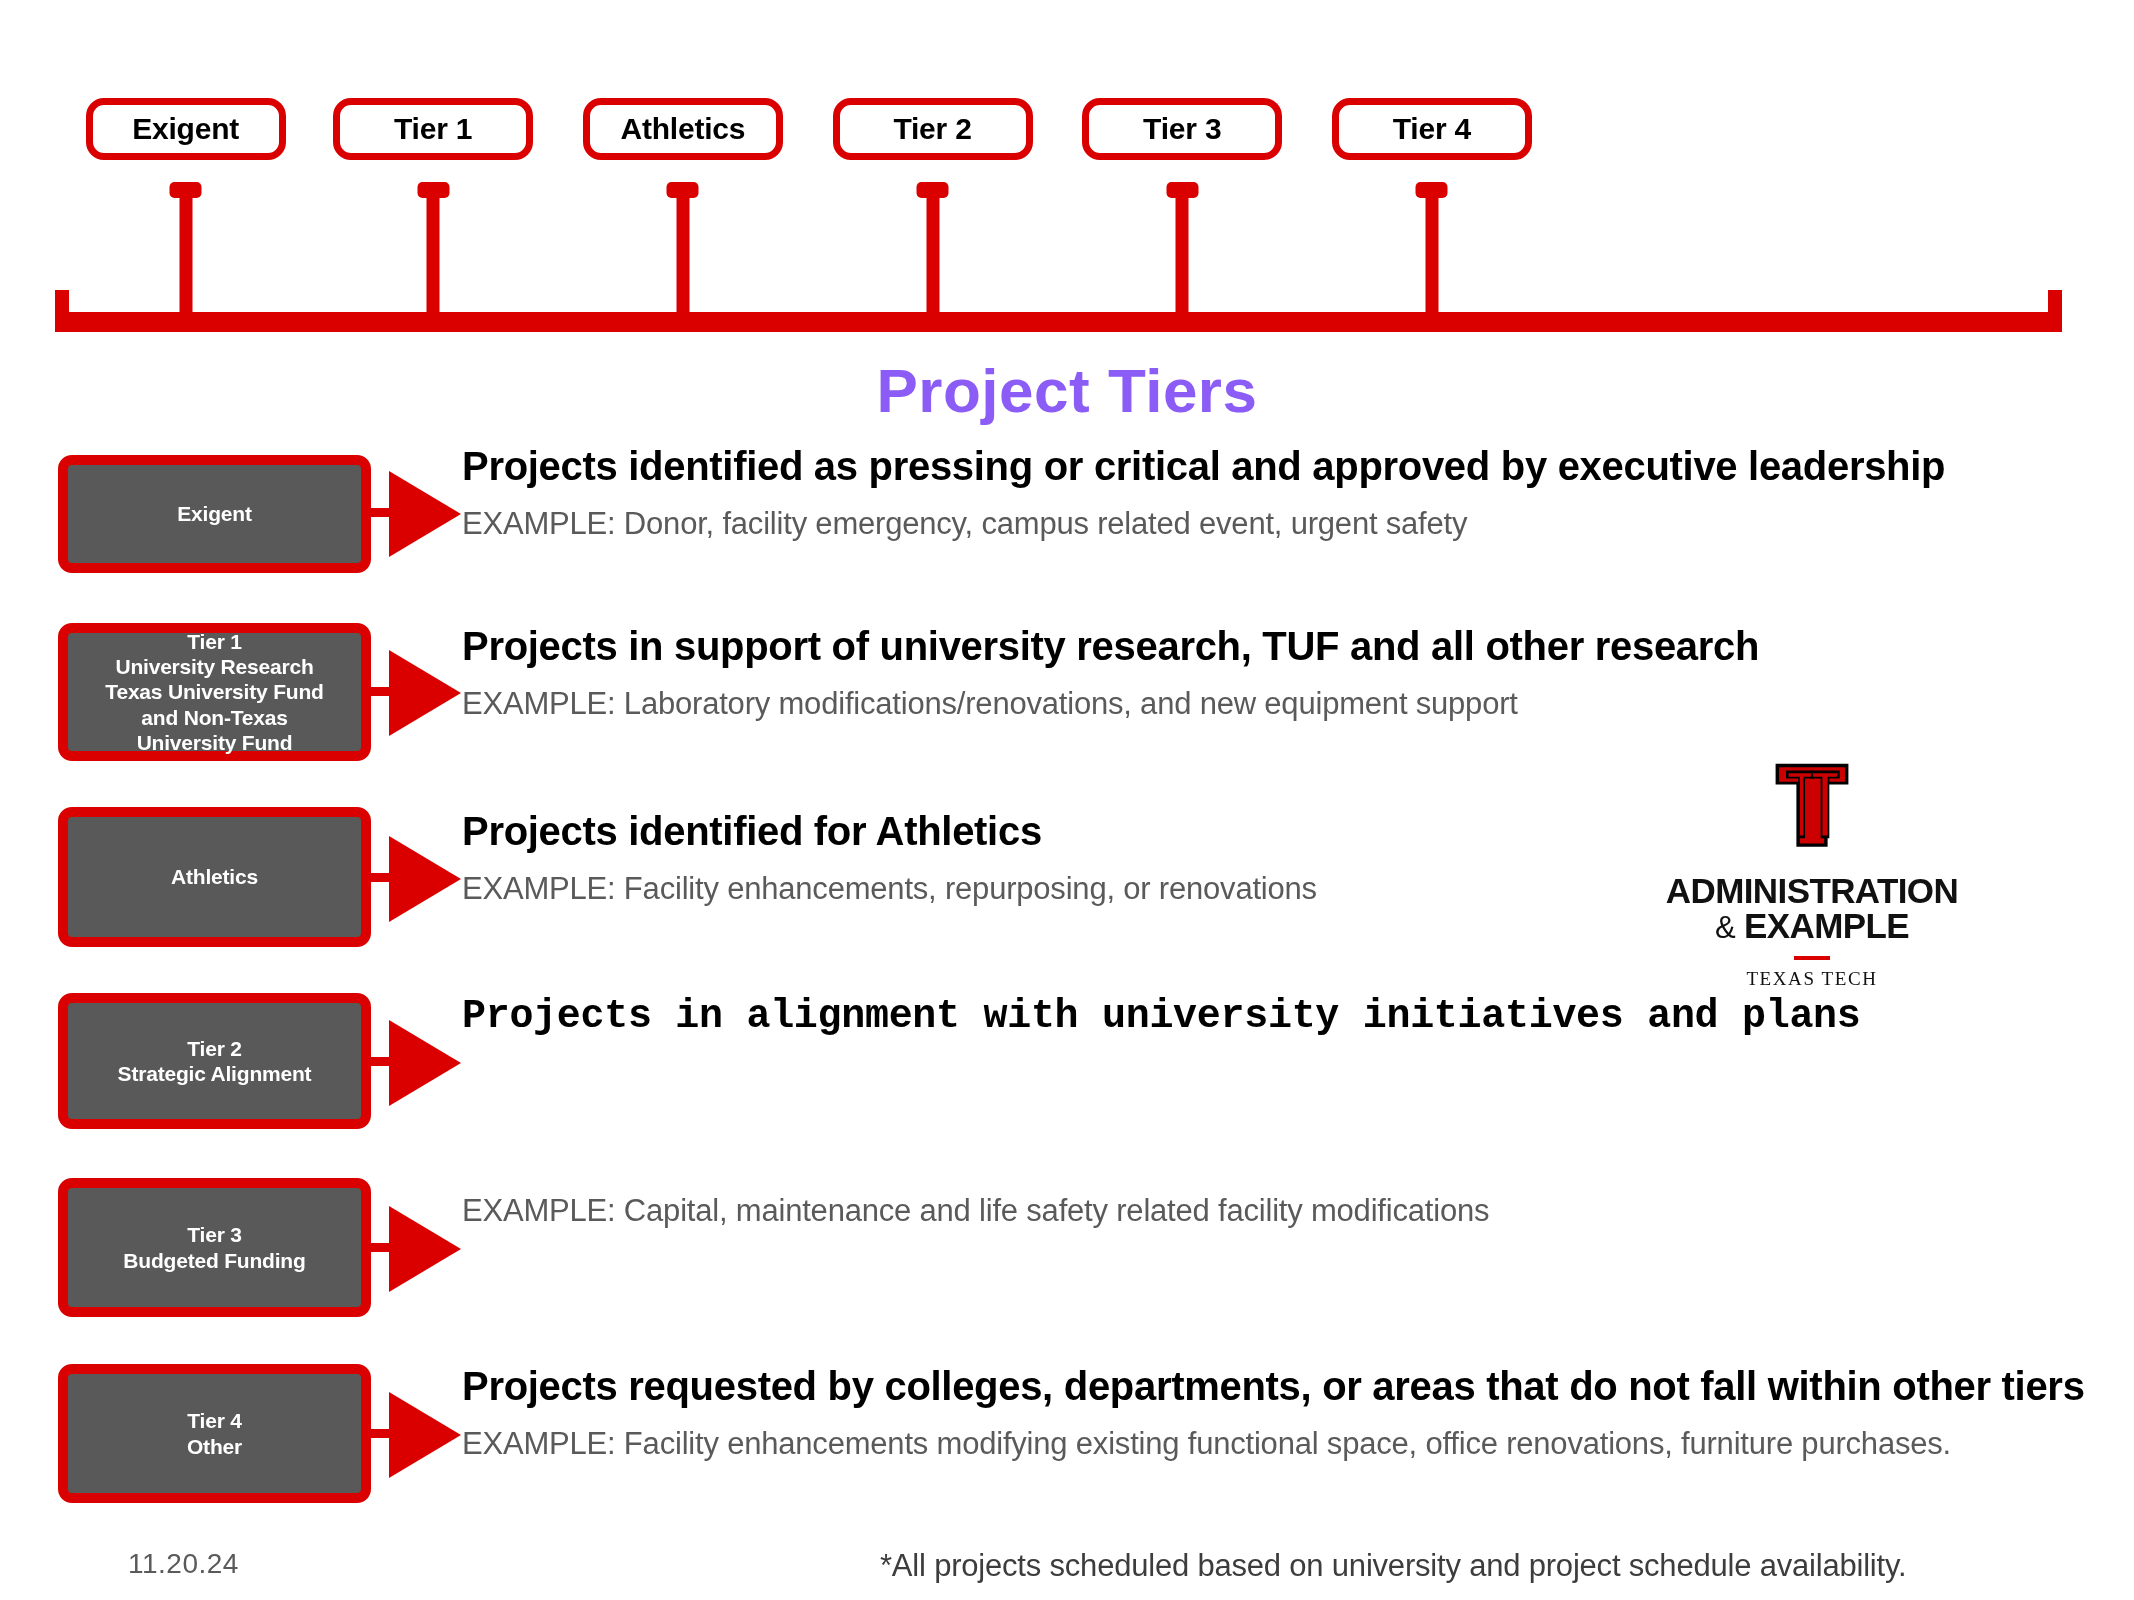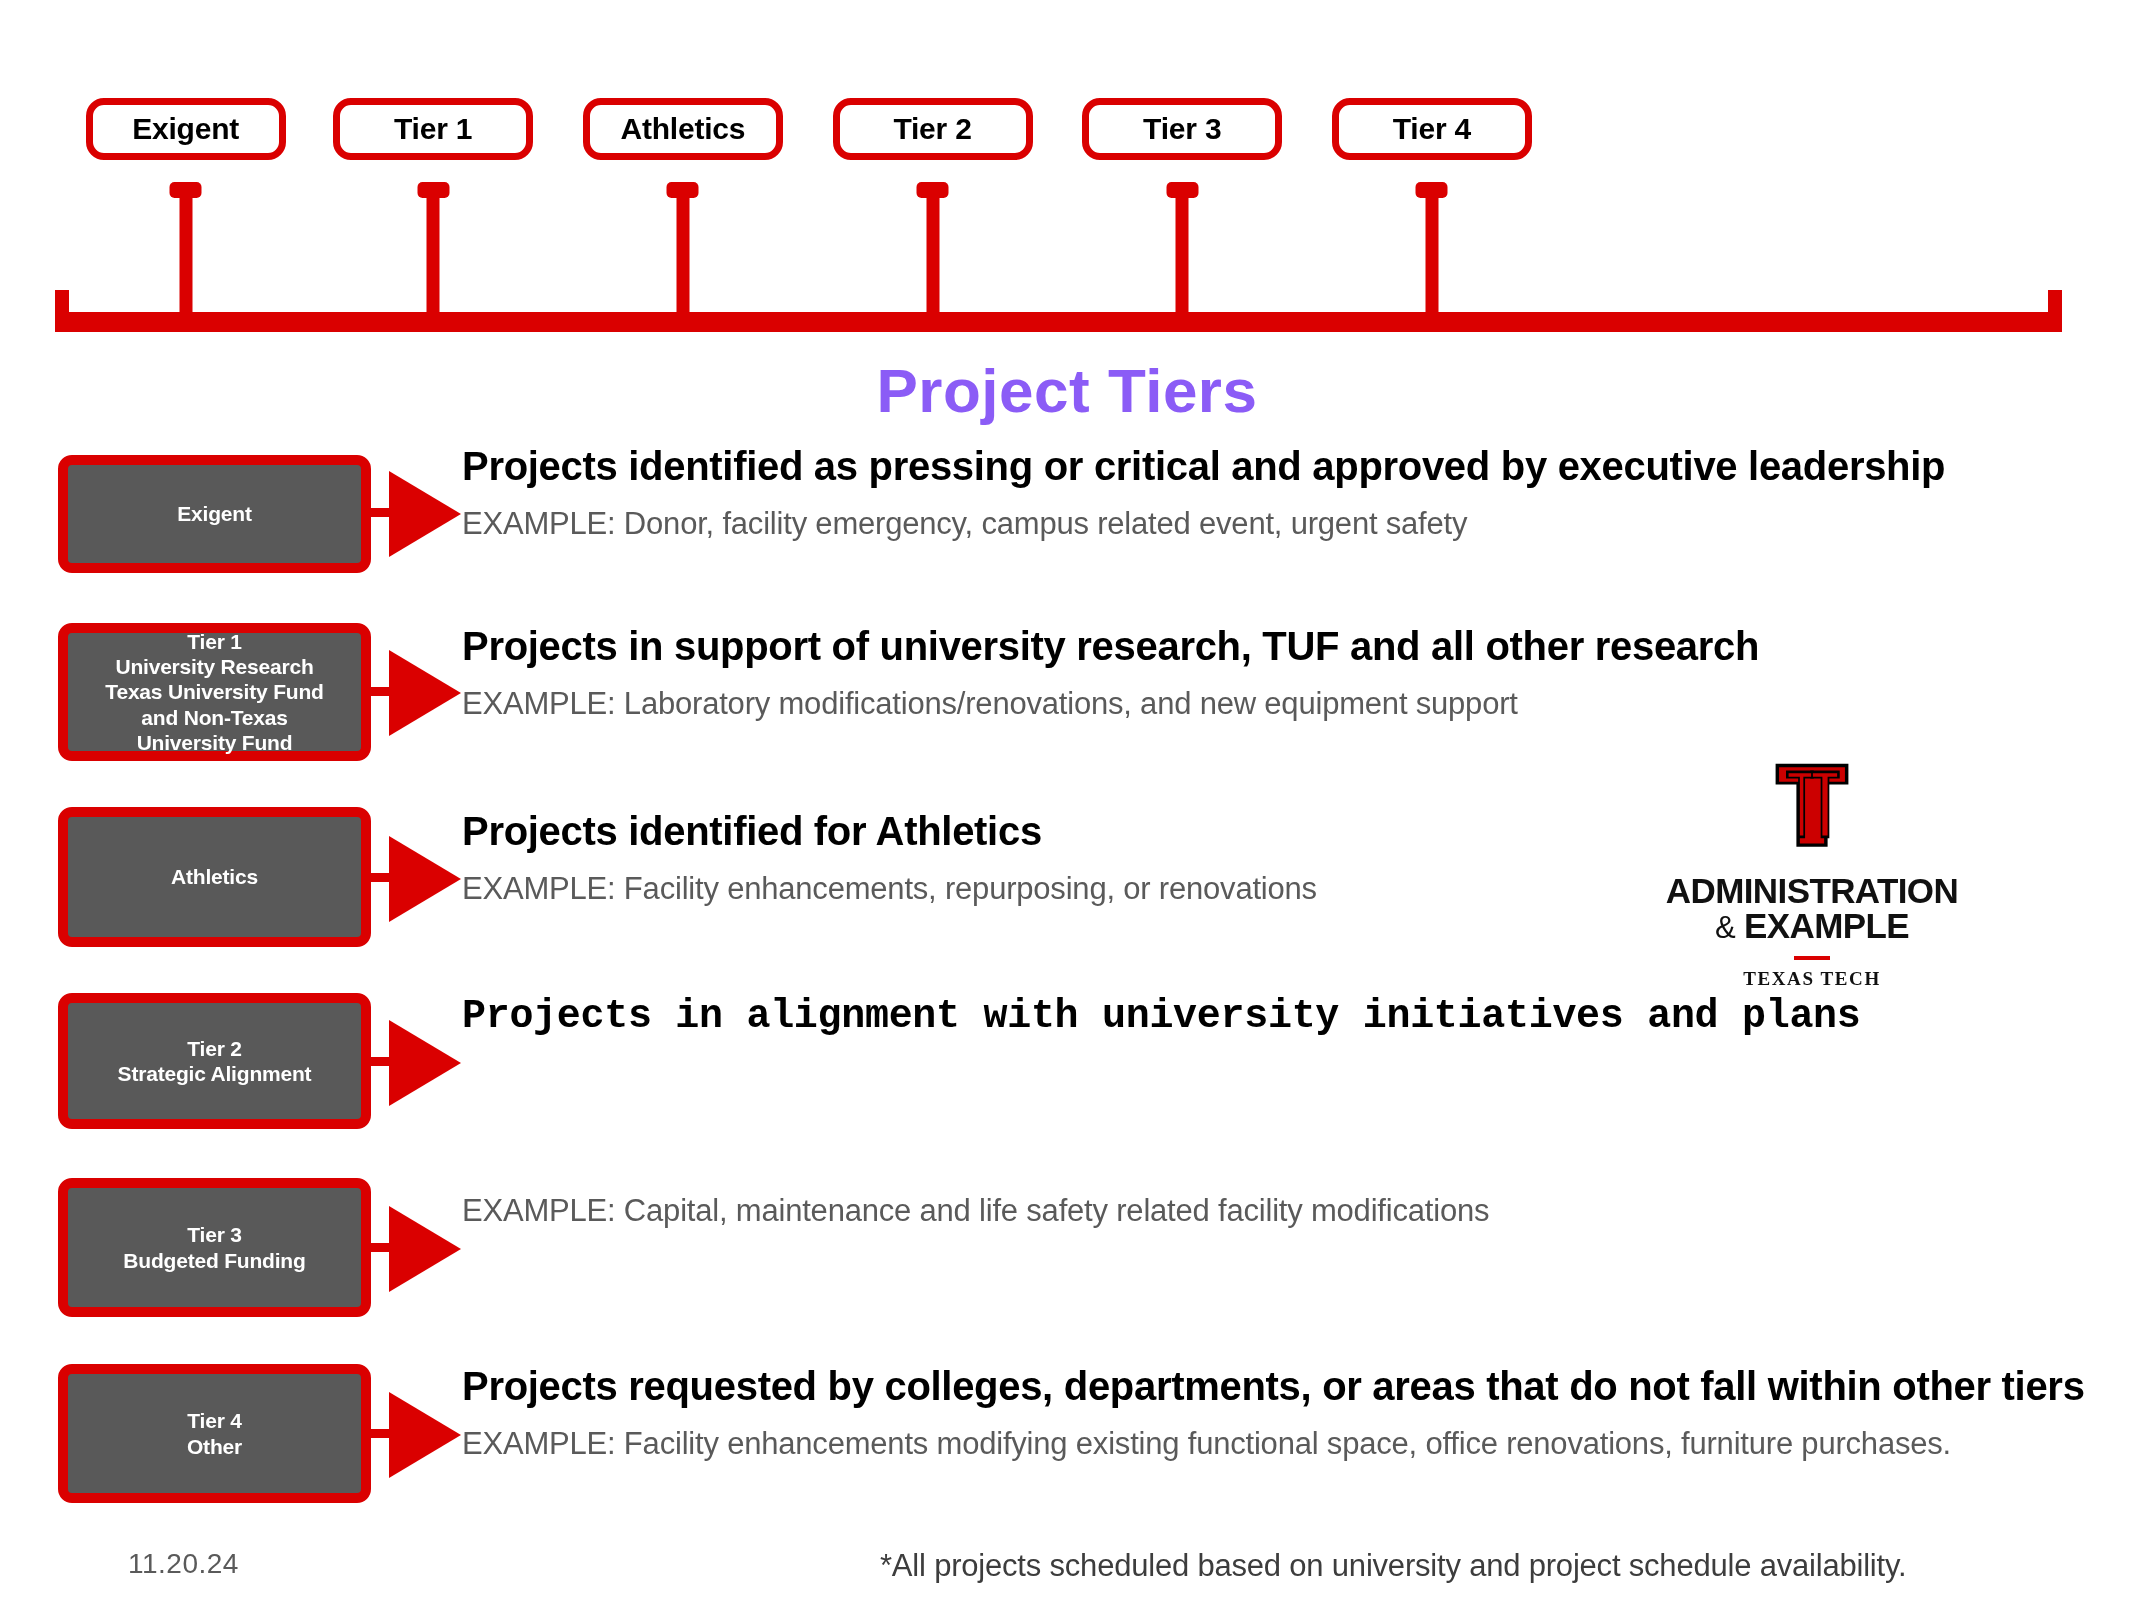--- a/index.html
+++ b/index.html
@@ -181,21 +181,21 @@
   }
   #logo-finance .amp { font-weight: normal; font-size: 31px; }
   #logo-rule {
     width: 36px; height: 4px;
     background: #DA0000;
     margin: 11px auto 8px auto;
   }
   #logo-tt {
     font-family: "Liberation Serif", serif;
     font-size: 19px;
-    font-weight: bold;
+    font-weight: normal;
     letter-spacing: 1.6px;
     color: #111111;
   }
 
   
   #footer-date {
     position: absolute;
     left: 128px;
     top: 1548px;
     font-size: 28px;

